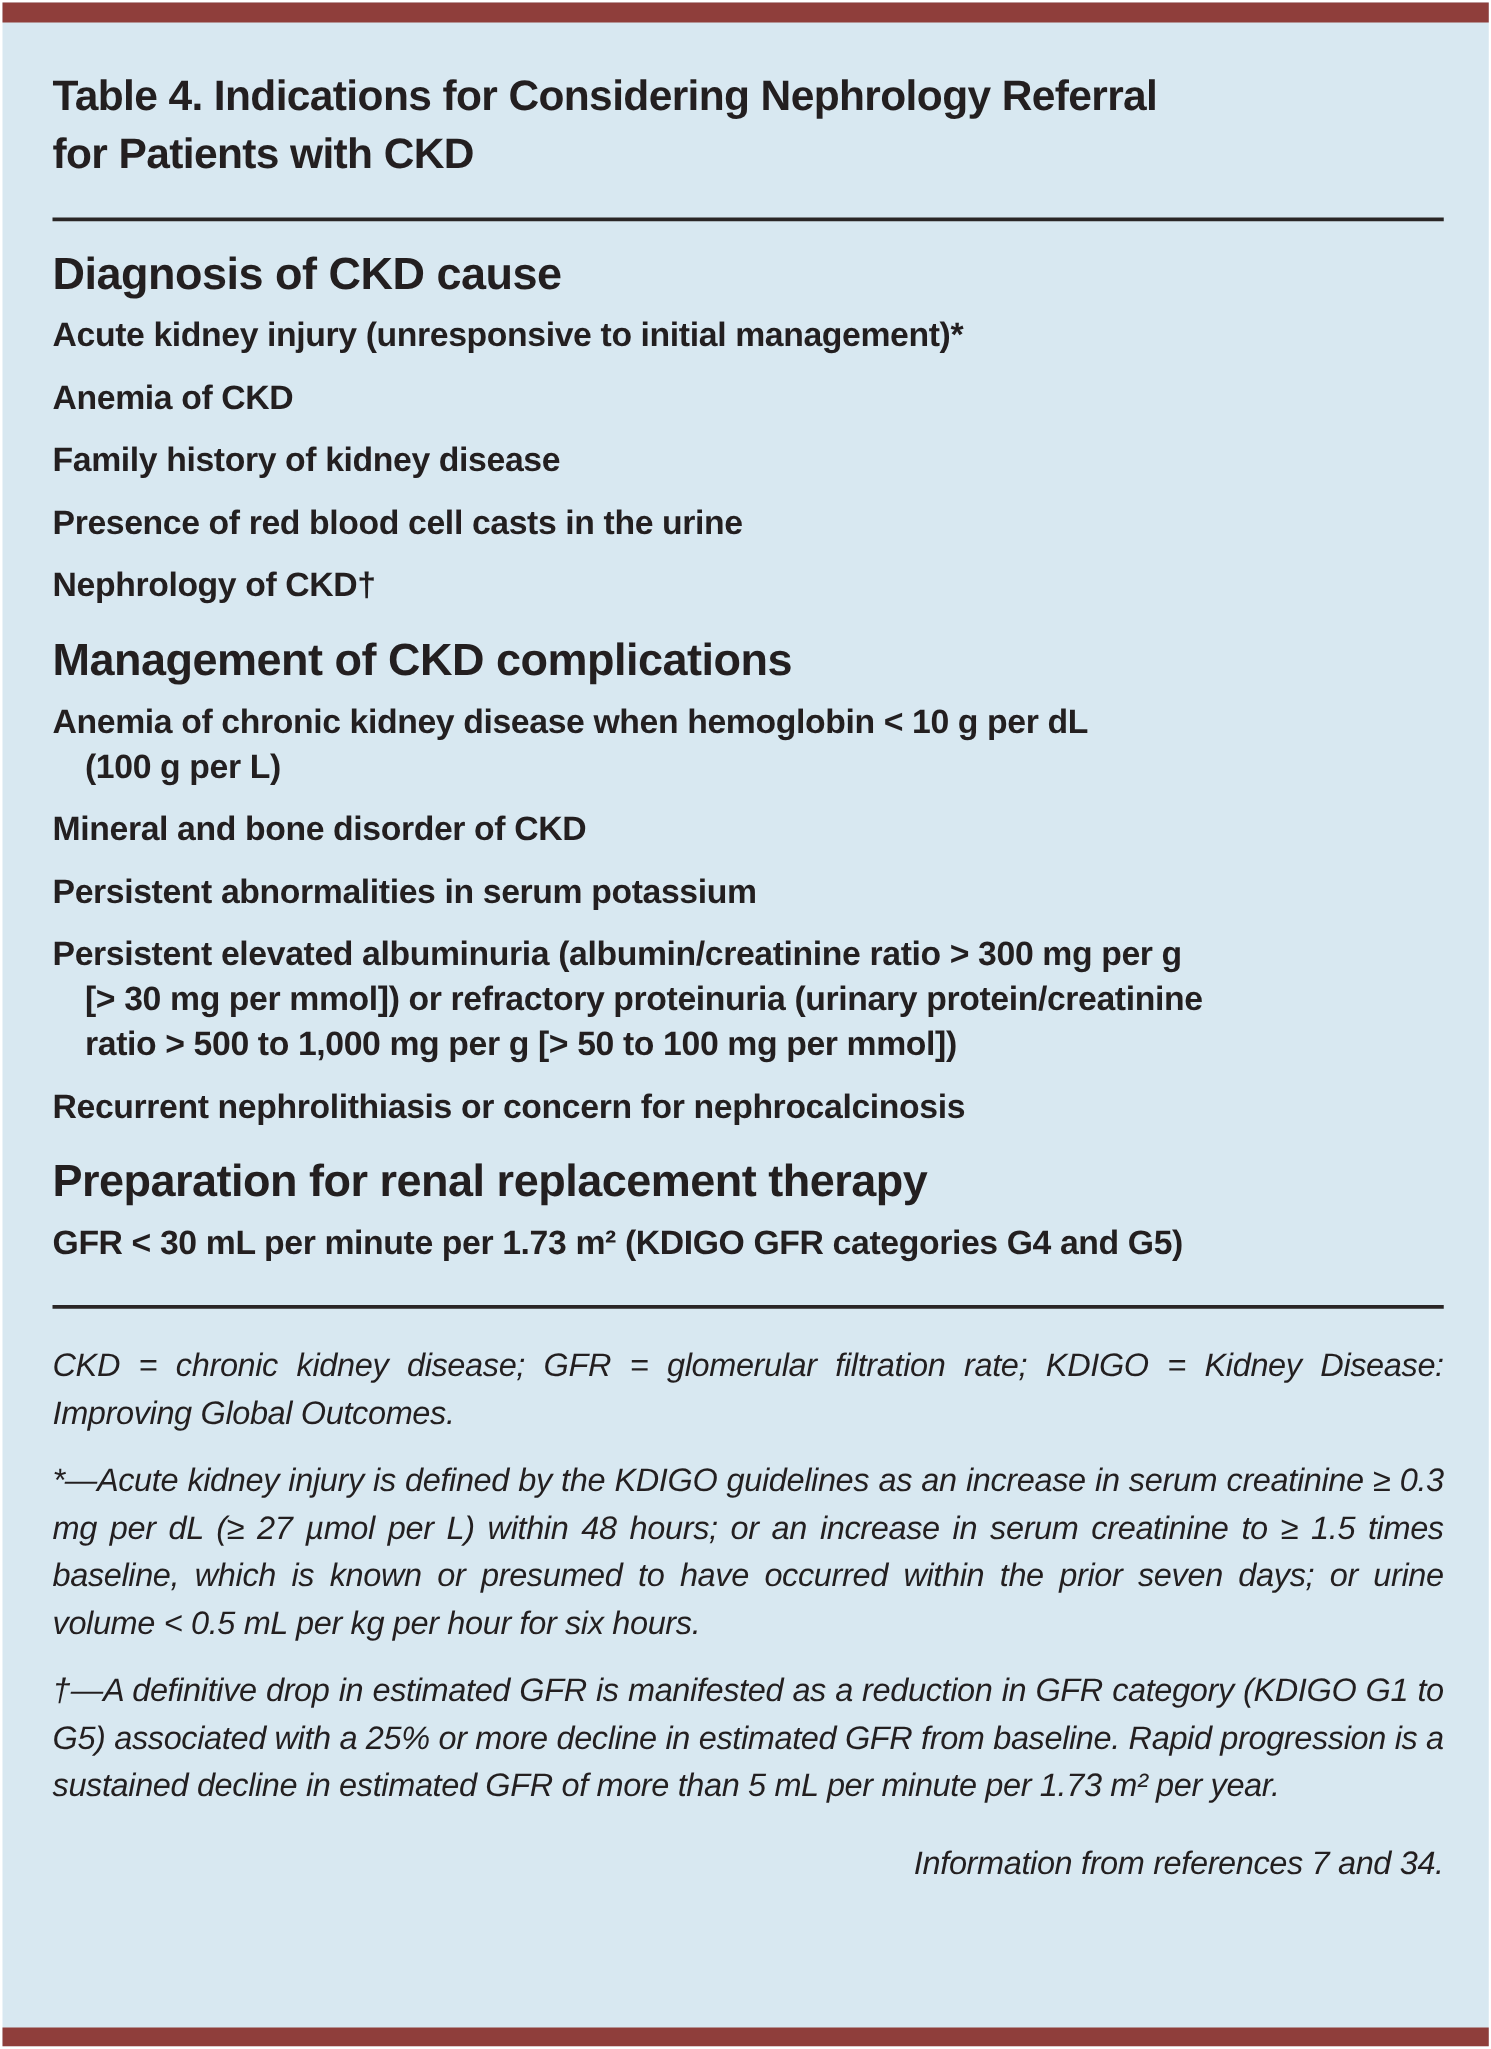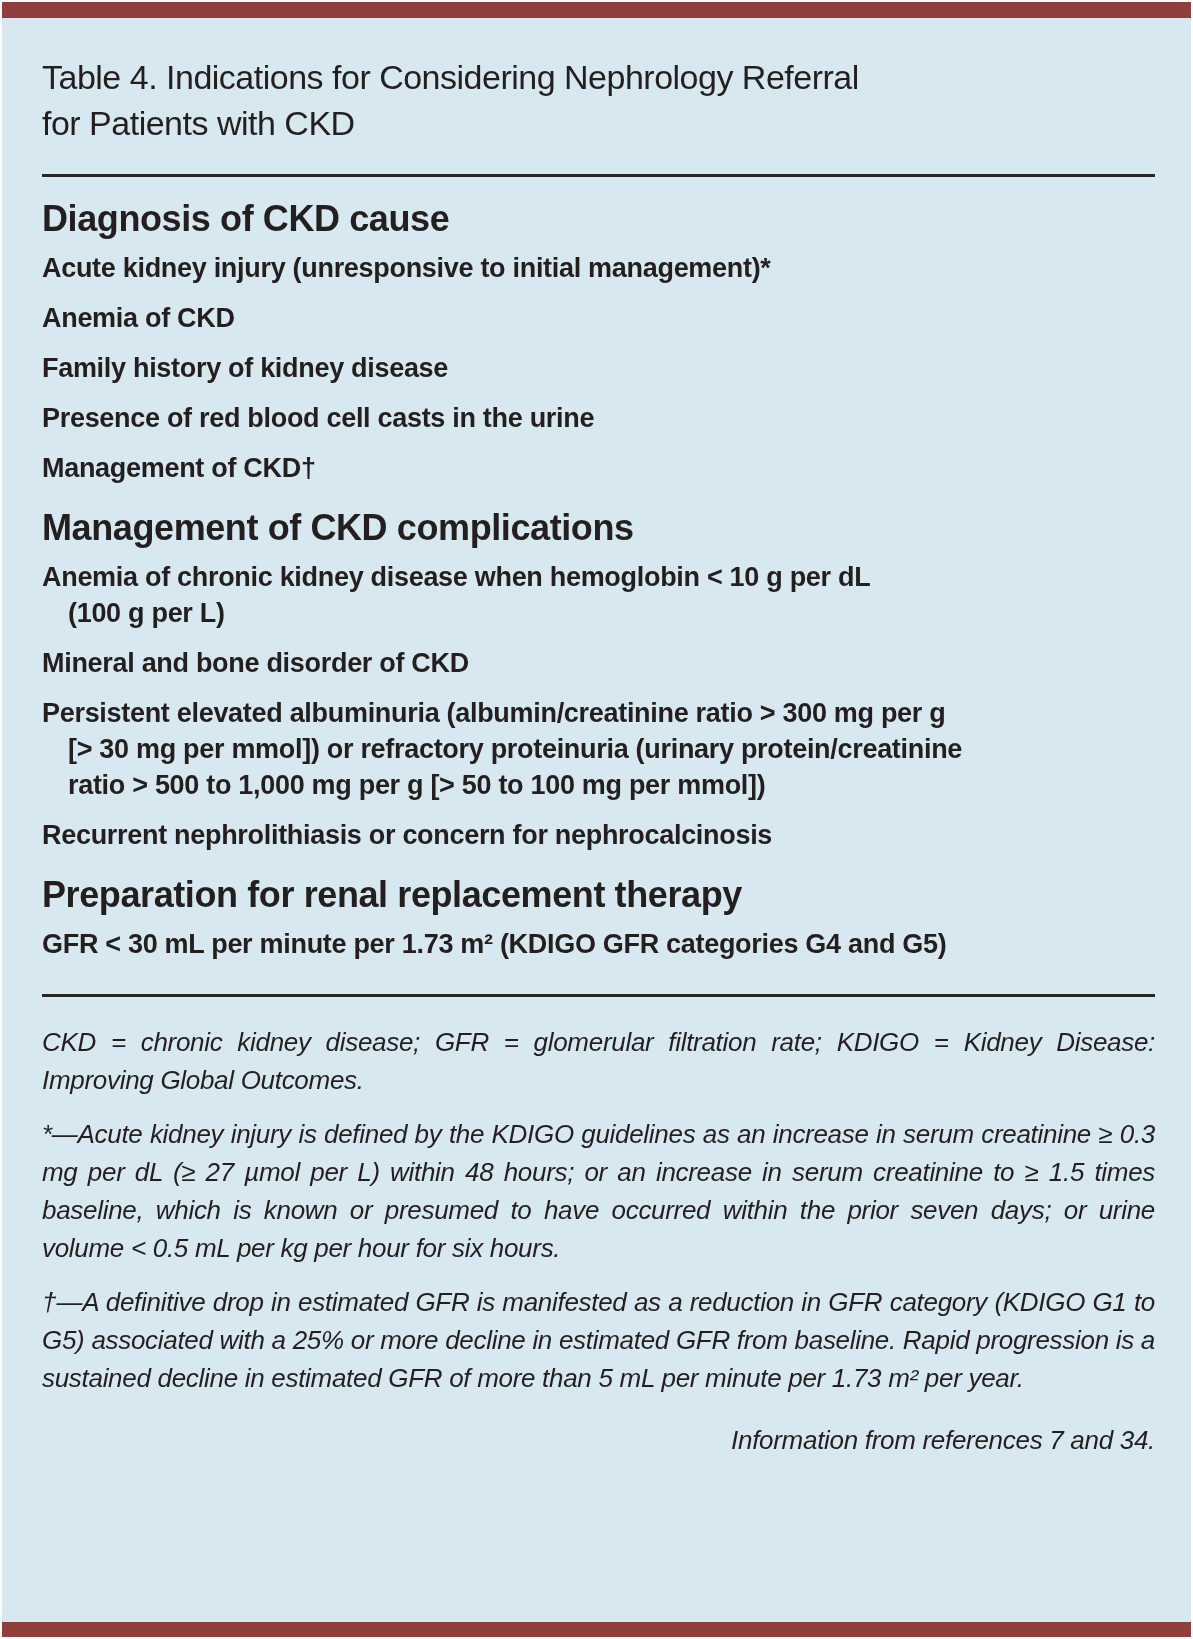--- a/index.html
+++ b/index.html
@@ -19,21 +19,21 @@
   .bar-top{top:0;height:16px;}
   .bar-bottom{bottom:0;height:15px;}
   .content{
     position:absolute;left:0;right:0;top:16px;bottom:15px;
     padding:0 36px 0 40px;
     overflow:hidden;
   }
   h1.title{
     margin:36px 0 0 0;
     font-size:34px;line-height:46px;
-    font-weight:400;letter-spacing:-0.5px;
+    font-weight:700;letter-spacing:-0.5px;
     white-space:pre-line;
     color:#231f20;
   }
   .rule{
     border:none;height:0;
     border-top:3px solid #2a2626;
     margin:28px 0 0 0;
   }
   .rule-footnotes{margin-top:32px;}
   h2.section-heading{
@@ -69,26 +69,27 @@
       <h1 class="title">Table 4. Indications for Considering Nephrology Referral
 for Patients with CKD</h1>
 
       <hr class="rule">
 
       <h2 class="section-heading">Diagnosis of CKD cause</h2>
       <div class="item">Acute kidney injury (unresponsive to initial management)*</div>
       <div class="item">Anemia of CKD</div>
       <div class="item">Family history of kidney disease</div>
       <div class="item">Presence of red blood cell casts in the urine</div>
-      <div class="item">Management of CKD†</div>
+      <div class="item">Nephrology of CKD†</div>
 
       <h2 class="section-heading">Management of CKD complications</h2>
       <div class="item">Anemia of chronic kidney disease when hemoglobin &lt; 10 g per dL
 (100 g per L)</div>
       <div class="item">Mineral and bone disorder of CKD</div>
+      <div class="item">Persistent abnormalities in serum potassium</div>
       <div class="item">Persistent elevated albuminuria (albumin/creatinine ratio &gt; 300 mg per g
 [&gt; 30 mg per mmol]) or refractory proteinuria (urinary protein/creatinine
 ratio &gt; 500 to 1,000 mg per g [&gt; 50 to 100 mg per mmol])</div>
       <div class="item">Recurrent nephrolithiasis or concern for nephrocalcinosis</div>
 
       <h2 class="section-heading">Preparation for renal replacement therapy</h2>
       <div class="item">GFR &lt; 30 mL per minute per 1.73 m² (KDIGO GFR categories G4 and G5)</div>
 
       <hr class="rule rule-footnotes">
 

